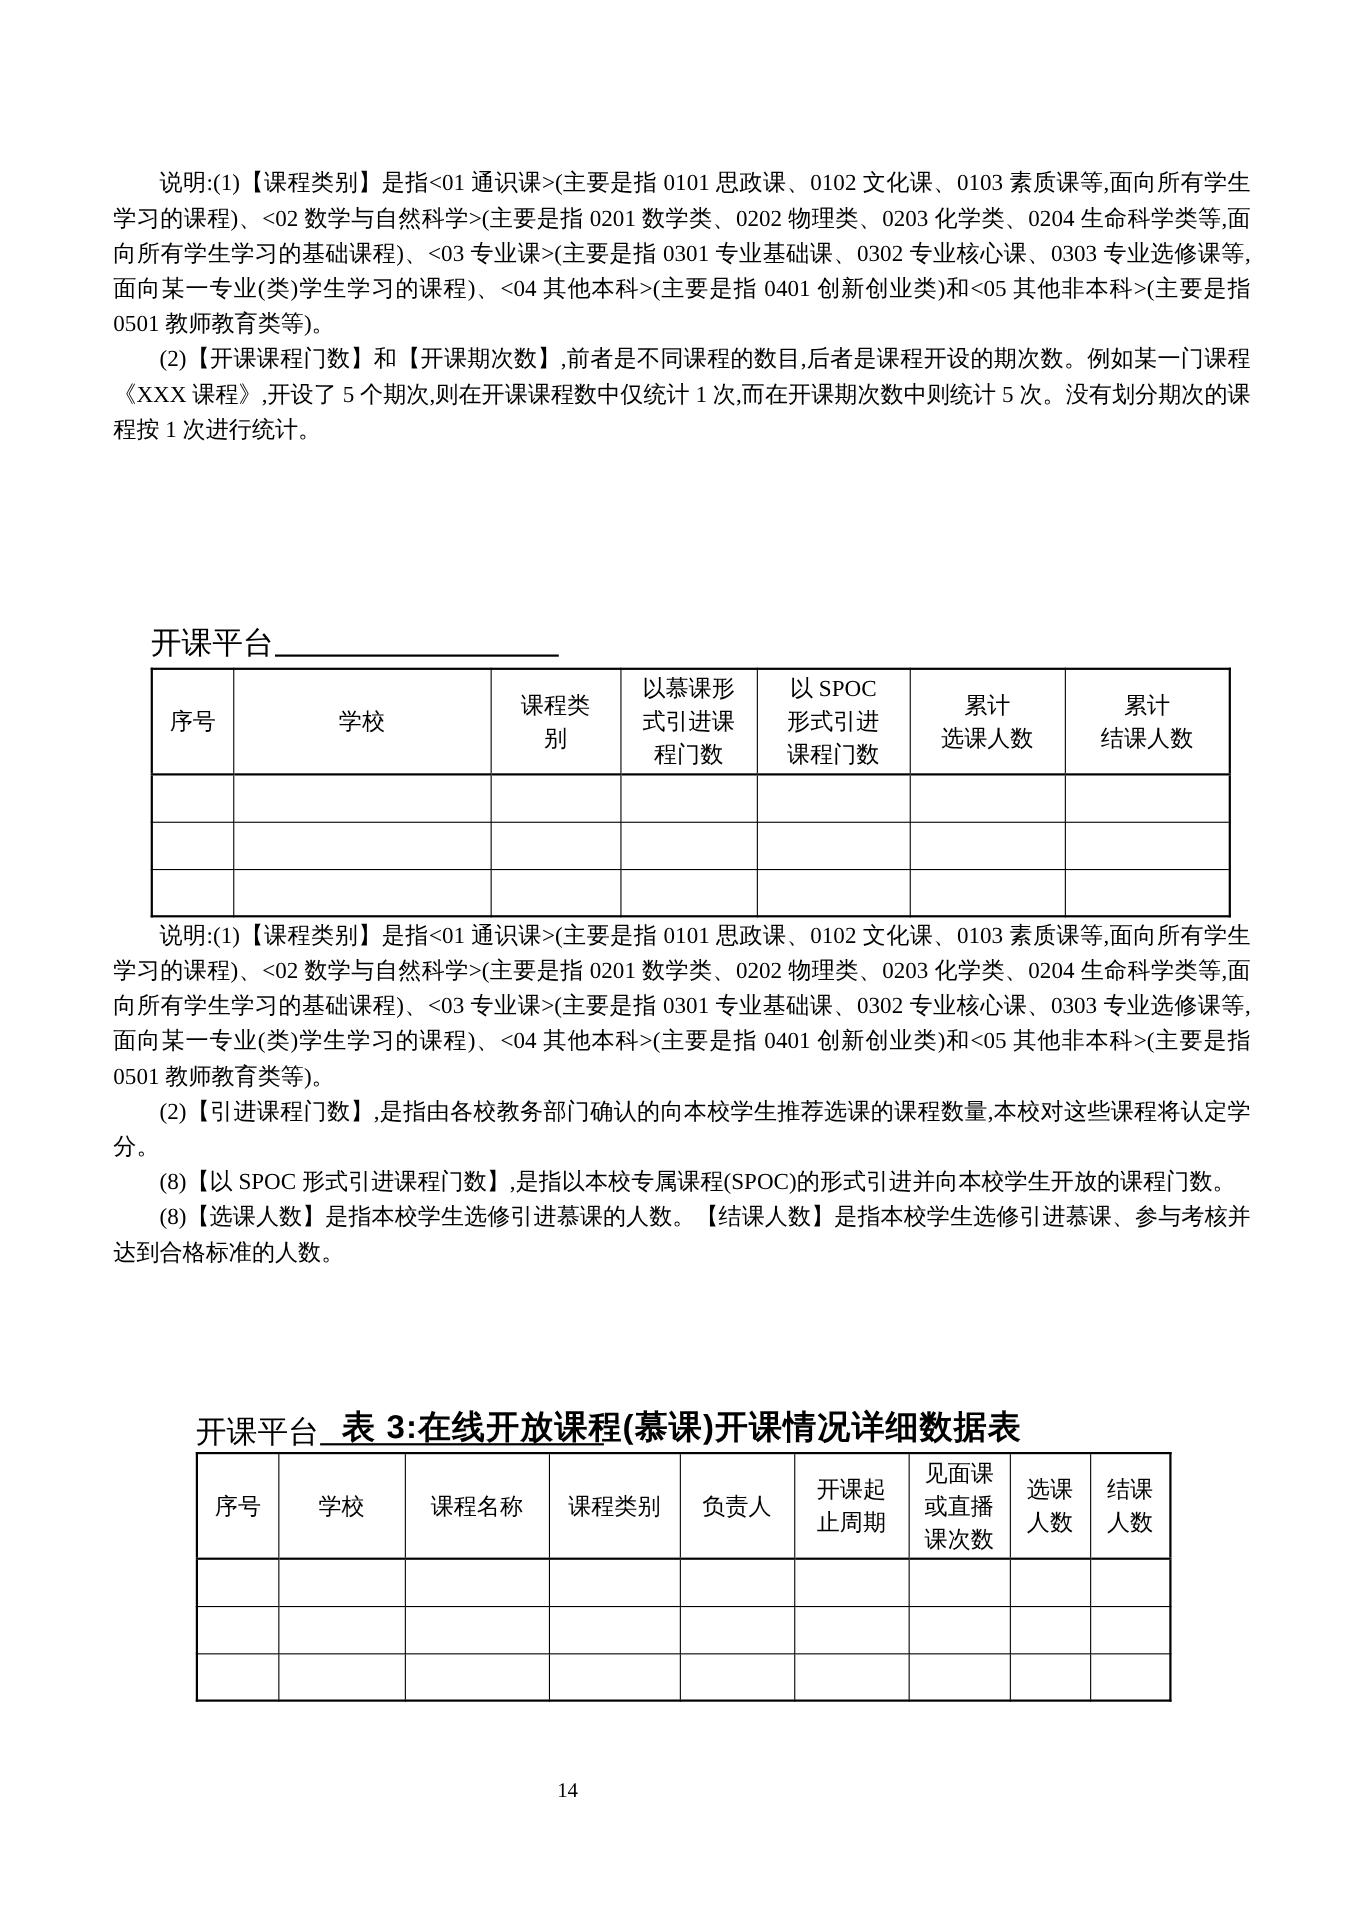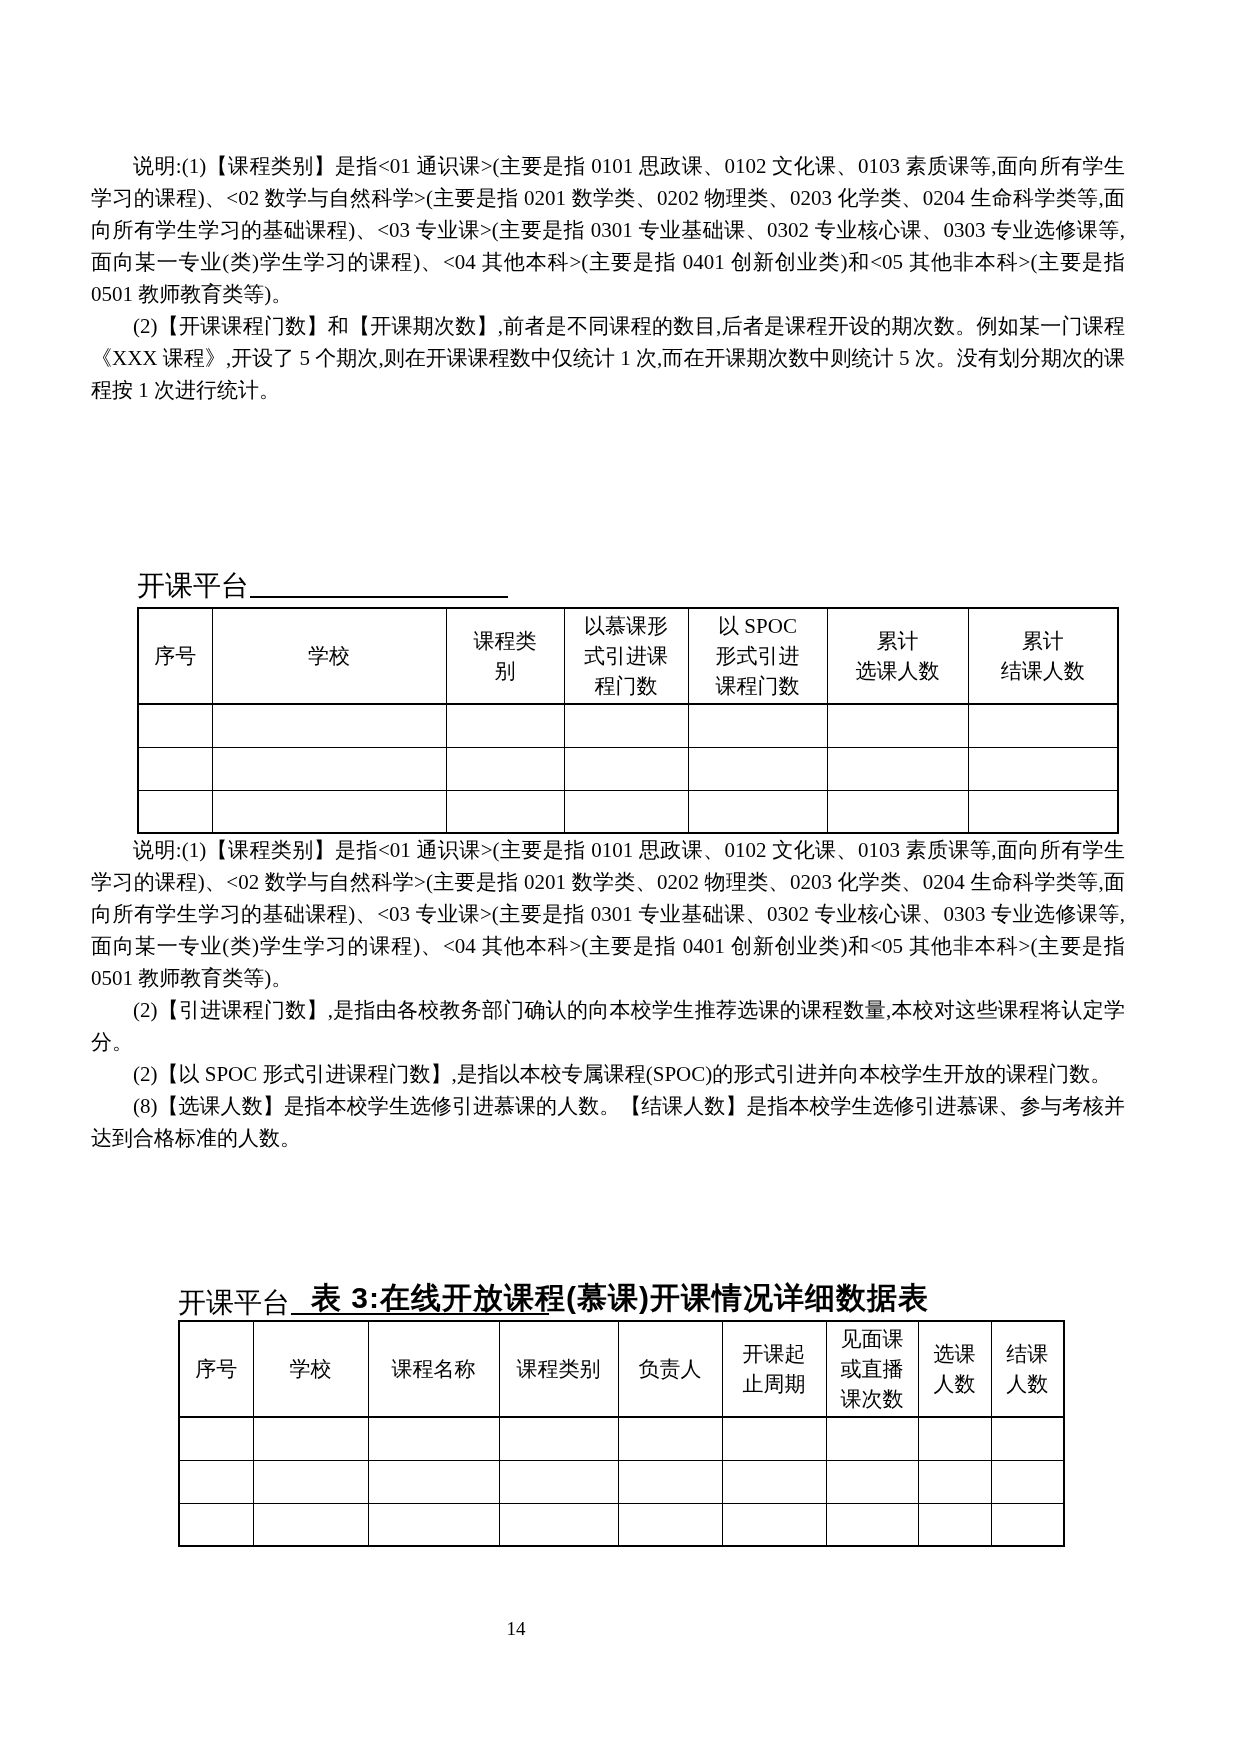--- a/index.html
+++ b/index.html
@@ -4,21 +4,21 @@
 <style>
   * { margin:0; padding:0; box-sizing:border-box; }
   html,body { background:#ffffff; }
   .page {
     position:relative; width:1240px; height:1754px;
     background:#ffffff; color:#000000;
     font-family:"Liberation Serif","DejaVu Serif",serif;
     overflow:hidden;
   }
   .notes-block {
-    position:absolute; left:91px; width:1034px;
+    position:absolute; left:103px; width:1034px;
     font-size:21px; line-height:32px; text-align:justify;
   }
   .notes-block p { text-indent:2em; margin:0; }
   #notes-top { top:150px; }
   #notes-t2  { top:834px; }
   .tbl-title {
     position:absolute; left:0; width:1240px; text-align:center;
     font-family:"Liberation Sans","DejaVu Sans",sans-serif;
     font-weight:700; font-size:30px; line-height:36px;
     letter-spacing:1px;
@@ -122,21 +122,21 @@
           <td></td>
           <td></td>
           <td></td>
       </tr>
     </tbody>
   </table>
 
   <div class="notes-block" id="notes-t2">
     <p>说明:(1)【课程类别】是指&lt;01 通识课&gt;(主要是指 0101 思政课、0102 文化课、0103 素质课等,面向所有学生学习的课程)、&lt;02 数学与自然科学&gt;(主要是指 0201 数学类、0202 物理类、0203 化学类、0204 生命科学类等,面向所有学生学习的基础课程)、&lt;03 专业课&gt;(主要是指 0301 专业基础课、0302 专业核心课、0303 专业选修课等,面向某一专业(类)学生学习的课程)、&lt;04 其他本科&gt;(主要是指 0401 创新创业类)和&lt;05 其他非本科&gt;(主要是指 0501 教师教育类等)。</p>
     <p>(2)【引进课程门数】,是指由各校教务部门确认的向本校学生推荐选课的课程数量,本校对这些课程将认定学分。</p>
-    <p>(2)【以 SPOC 形式引进课程门数】,是指以本校专属课程(SPOC)的形式引进并向本校学生开放的课程门数。</p>
+    <p>(8)【以 SPOC 形式引进课程门数】,是指以本校专属课程(SPOC)的形式引进并向本校学生开放的课程门数。</p>
     <p>(8)【选课人数】是指本校学生选修引进慕课的人数。【结课人数】是指本校学生选修引进慕课、参与考核并达到合格标准的人数。</p>
   </div>
 
   <div class="tbl-title" id="title-t3">表 3:在线开放课程(慕课)开课情况详细数据表</div>
 
   <div class="platform-row" id="platform-t3">
     <span>开课平台</span><span class="blank-line"></span>
   </div>
 
   <table class="doc-table" id="table-3">

